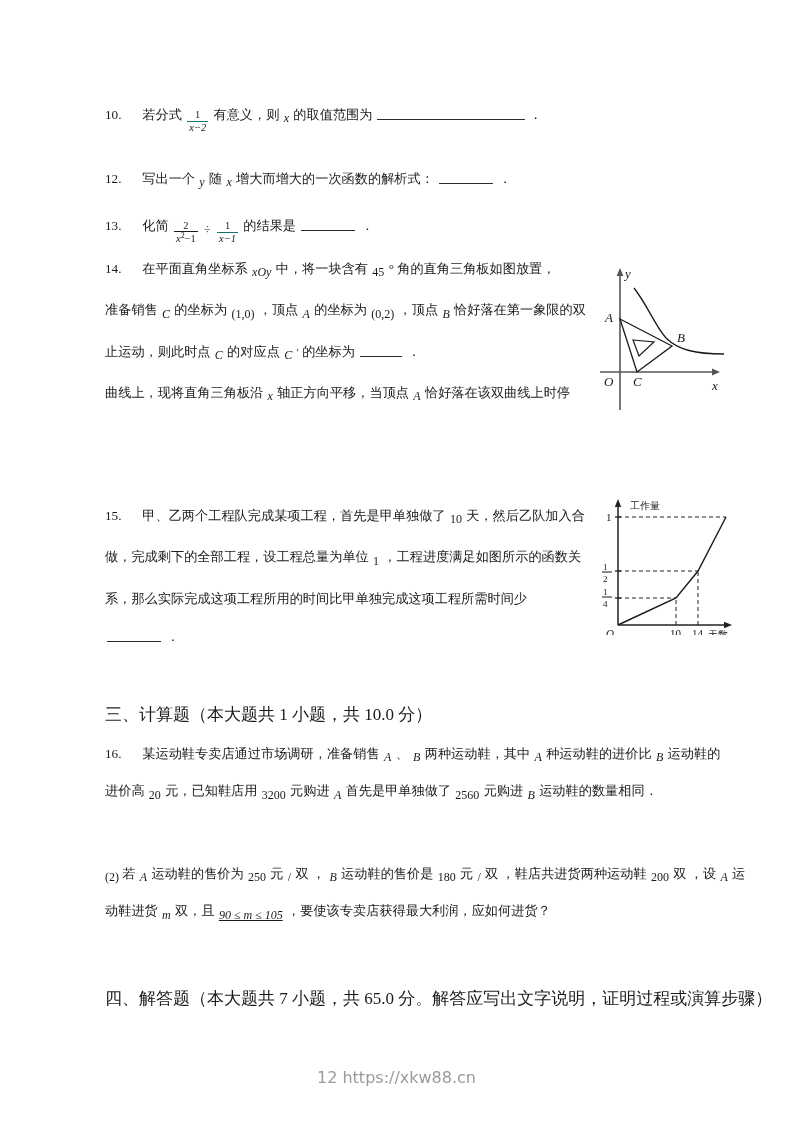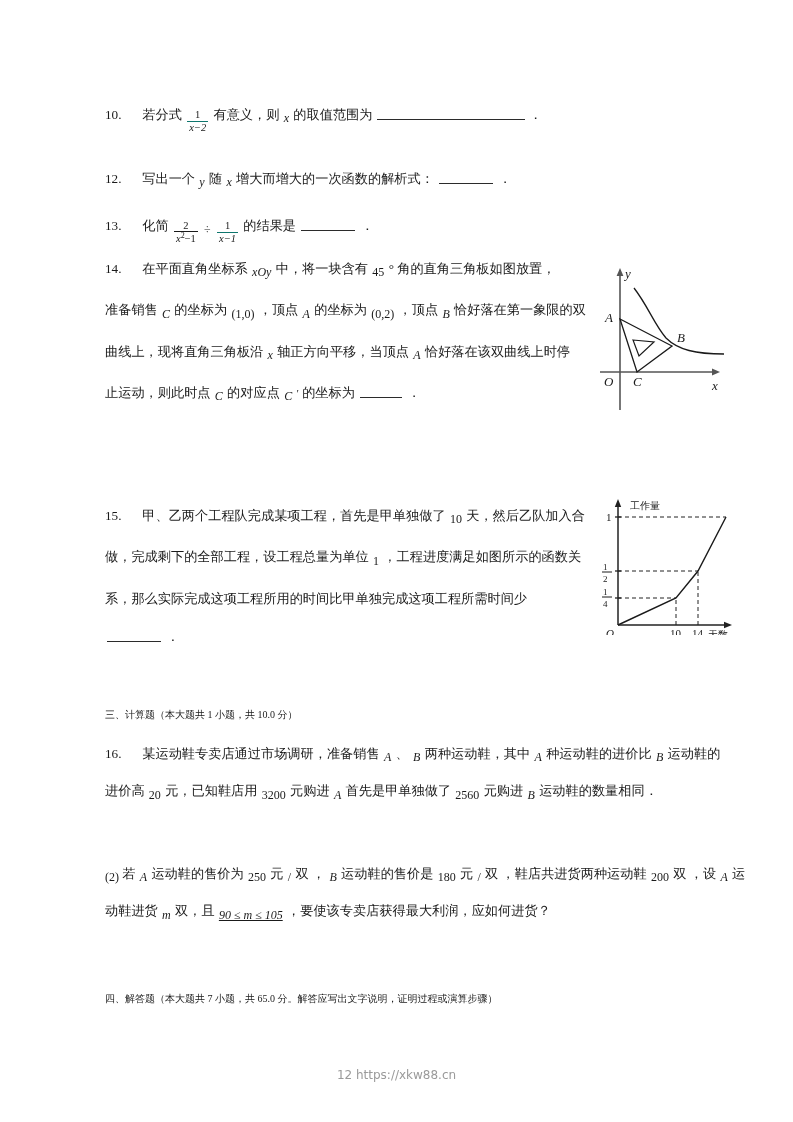--- a/index.html
+++ b/index.html
@@ -81,29 +81,29 @@
   }
   .blank-mid {
     display: inline-block;
     width: 54px;
     border-bottom: 1px solid #2b2b2b;
     height: 13px;
     margin: 0 2px -1px 2px;
   }
   .section-head {
     position: absolute;
-    font-size: 10px;
+    font-size: 17px;
     line-height: 30px;
     white-space: nowrap;
   }
   .footer {
     position: absolute;
     width: 793px;
     text-align: center;
-    font-size: 12px;
+    font-size: 16px;
     color: #9a9a9a;
     font-family: "DejaVu Sans", sans-serif;
   }
   svg { display: block; }
   .fig { position: absolute; }
 </style>
 </head>
 <body>
 
 <div class="page">
@@ -173,35 +173,35 @@
       <span class="numn">(1,0)</span>
       <span>，顶点</span>
       <span class="ital">A</span>
       <span>的坐标为</span>
       <span class="numn">(0,2)</span>
       <span>，顶点</span>
       <span class="ital">B</span>
       <span>恰好落在第一象限的双</span>
     </span>
     <span class="line">
-      <span>曲线上，现将直角三角板沿</span>
-      <span class="ital">x</span>
-      <span>轴正方向平移，当顶点</span>
-      <span class="ital">A</span>
-      <span>恰好落在该双曲线上时停</span>
-    </span>
-    <span class="line">
       <span>止运动，则此时点</span>
       <span class="ital">C</span>
       <span>的对应点</span>
       <span class="ital">C</span>
       <span style="font-size:11px;">′</span>
       <span>的坐标为</span>
       <span class="blank-short"></span>
       <span>．</span>
+    </span>
+    <span class="line">
+      <span>曲线上，现将直角三角板沿</span>
+      <span class="ital">x</span>
+      <span>轴正方向平移，当顶点</span>
+      <span class="ital">A</span>
+      <span>恰好落在该双曲线上时停</span>
     </span>
   </div>
 
   <div class="fig" style="left:592px; top:262px;">
     <svg width="140" height="152" viewBox="0 0 140 152">
 
       <line x1="28" y1="148" x2="28" y2="12" stroke="#555" stroke-width="1.6"></line>
       <polygon points="28,6 24.6,14 31.4,14" fill="#555"></polygon>
 
       <line x1="8" y1="110" x2="122" y2="110" stroke="#555" stroke-width="1.6"></line>

